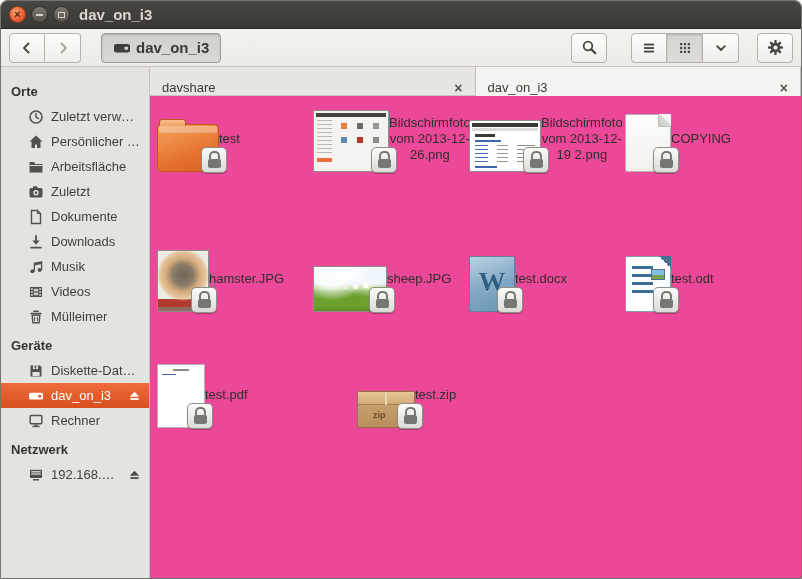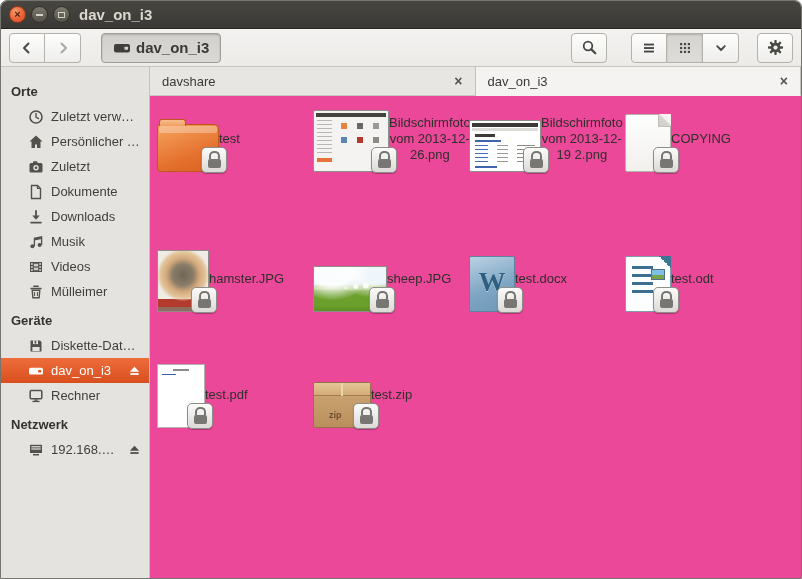--- a/index.html
+++ b/index.html
@@ -47,21 +47,21 @@
   .sheading { font-weight:bold; font-size:13px; color:#33332f; padding:9px 4px 5px 10px; }
   .srow { height:25px; display:flex; align-items:center; gap:7px; padding-left:27px;
           font-size:13px; color:#403f3b; position:relative; white-space:nowrap; }
   .srow svg { flex:none; }
   .srow.selected { background:linear-gradient(#ee6c3b,#d94f1e); color:#ffffff; }
   .eject { position:absolute; right:7px; top:5px; }
 
   
   .content { flex:1; display:flex; flex-direction:column; min-width:0; }
   .tabbar { height:29px; flex:none; display:flex; background:#dbd9d5; }
-  .tab { flex:1; display:flex; align-items:center; padding:0 12px; font-size:13px; color:#3a3936;
+  .tab { flex:1; display:flex; align-items:flex-end; padding:0 12px; font-size:13px; color:#3a3936;
          background:#e8e6e2; border-right:1px solid #c2bfba; border-bottom:1px solid #c9c6c1; }
   .tab.active { background:#f4f3f1; border-bottom-color:#f4f3f1; }
   .tab-close { margin-left:auto; color:#55544f; font-size:14px; font-weight:bold; line-height:1; }
 
   
   .files { flex:1; padding:6px 0 0 4px; display:grid;
            grid-template-columns:repeat(4,156px); grid-template-rows:140px 116px 112px;
            justify-items:center; align-items:start; }
   .file { width:150px; display:flex; flex-direction:row; align-items:center; }
   .iconbox { height:70px; display:flex; align-items:flex-end; }
@@ -142,22 +142,22 @@
                background:repeating-linear-gradient(to bottom,#3d6e93 0 3.5px,transparent 3.5px 8px); }
   .odt-img { position:absolute; right:5px; top:12px; width:14px; height:11px; border:1px solid #53718a;
              background:linear-gradient(to bottom,#7ec0e8 0 55%, #7aa34d 55%); }
   .odt-corner { position:absolute; top:-1px; right:-1px; width:12px; height:12px;
                 background:linear-gradient(225deg,#3e7494 0 50%,rgba(0,0,0,0) 50%); }
 
   .pdf-art { width:48px; height:64px; background:#ffffff; border:1px solid #b5b2ac; }
   .pdf-t1 { width:16px; height:1.5px; background:#8a8a86; margin:4px auto 3px; }
   .pdf-t2 { width:14px; height:1.5px; background:#3b62a8; margin-left:4px; }
 
-  .zip-art { width:58px; height:46px; background:linear-gradient(#cfa979,#b98f5c);
-             border:1px solid #96704a; border-radius:2px; }
+  .zip-art { width:58px; height:37px; background:linear-gradient(#cfa979,#b98f5c);
+             border:1px solid #96704a; border-radius:2px;margin-left:44px; }
   .zip-flap { position:absolute; top:0; left:0; right:0; height:13px;
               background:linear-gradient(#e5c795,#d2ab77); border-bottom:1px solid #a67c4f; }
   .zip-seam { position:absolute; top:0; left:27px; width:2px; height:13px; background:#e9d6ae; }
   .zip-label { position:absolute; bottom:7px; left:15px; font-size:9px; font-weight:bold; color:#6e4f2c; }
 </style>
 </head>
 <body>
 
 <div class="window">
 
@@ -262,20 +262,27 @@
         <span>Zuletzt verw…</span>
       </div>
 
       <div class="srow">
         <svg width="16" height="16" viewBox="0 0 16 16">
           <path d="M8 1.5L1.5 7.5h2V14H7v-3.6h2V14h3.5V7.5h2z" fill="#53514b"></path>
         </svg>
         <span>Persönlicher …</span>
       </div>
 
+      <div class="srow">
+        <svg width="16" height="16" viewBox="0 0 16 16">
+          <path d="M1.5 3h4.5l1.4 2h7.1v8.5H1.5z" fill="#53514b"></path>
+          <path d="M1.5 6.5h13" stroke="#e5e3df" stroke-width="1"></path>
+        </svg>
+        <span>Arbeitsfläche</span>
+      </div>
 
       <div class="srow">
         <svg width="16" height="16" viewBox="0 0 16 16">
           <rect x="1.5" y="4" width="13" height="9.5" rx="1.5" fill="#53514b"></rect>
           <rect x="5" y="2.3" width="4.5" height="2.6" rx="1" fill="#53514b"></rect>
           <circle cx="8" cy="8.7" r="2.7" fill="#e5e3df"></circle>
           <circle cx="8" cy="8.7" r="1.3" fill="#53514b"></circle>
         </svg>
         <span>Zuletzt</span>
       </div>

